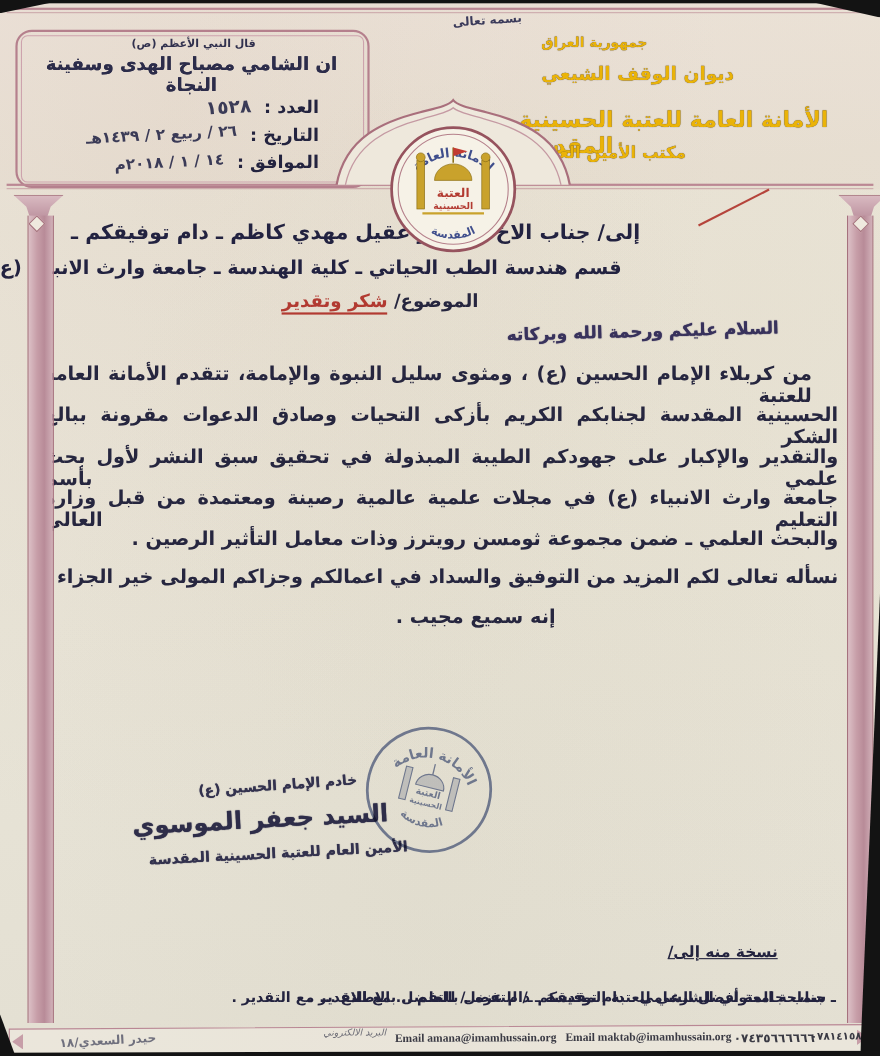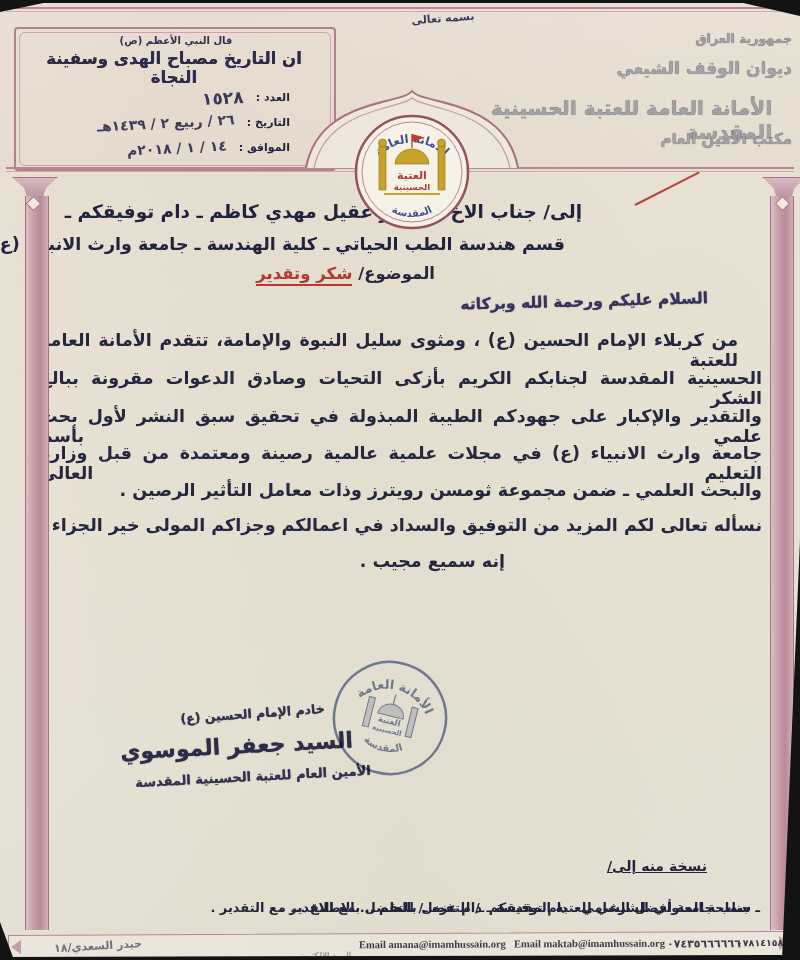--- a/index.html
+++ b/index.html
@@ -11,30 +11,30 @@
       radial-gradient(ellipse at 20% 10%, rgba(205,180,160,0.18), transparent 55%),
       radial-gradient(ellipse at 85% 30%, rgba(210,195,165,0.14), transparent 60%),
       radial-gradient(ellipse at 50% 80%, rgba(190,185,160,0.10), transparent 65%),
       linear-gradient(175deg,#f0eae1 0%,#ebe6da 20%,#e8e4d7 55%,#e3dfd2 100%);}
   #header-tint{position:absolute;left:0;top:0;width:800px;height:172px;
     background:rgba(216,186,172,0.10);}
   .rtl{direction:rtl;unicode-bidi:plaintext;}
   .ink{color:#26263f;}
   .rule{background:#bb8793;}
   
-  #left-box{left:14px;top:27px;width:318px;height:140px;border:2px solid #b5808d;border-radius:4px;}
+  #left-box{left:14px;top:27px;width:318px;height:140px;border:2px solid #b5808d;border-radius:15px;}
   #left-box-inner{position:absolute;inset:3px;border:1px solid #cda3ad;border-radius:6px;}
   .hadith-intro{font-size:10px;font-weight:bold;color:#31314e;text-align:center;}
   .hadith{font-size:16.5px;font-weight:bold;color:#2c2c4a;text-align:center;
     text-shadow:0 0 0.6px #2c2c4a;}
   .fld-row{display:flex;direction:rtl;align-items:center;gap:12px;padding-right:44px;height:25px;}
-  .fld-label{font-size:11px;font-weight:bold;color:#23233f;}
+  .fld-label{font-size:16px;font-weight:bold;color:#23233f;}
   .fld-value{font-size:17px;font-weight:bold;color:#3b3b57;transform:rotate(-3deg);letter-spacing:1px;}
   
-  .gov{width:300px;text-align:right;color:#a3a3a3;font-weight:bold;text-shadow:0 0 0.7px #2c2c48;}
+  .gov{width:300px;text-align:left;color:#eab308;font-weight:bold;text-shadow:0 0 0.7px #2c2c48;}
   
   .bodyline{left:40px;width:722px;font-size:17.5px;font-weight:bold;color:#26263f;
     direction:rtl;white-space:nowrap;}
   .just{white-space:normal;text-align:justify;text-align-last:justify;}
   .r{text-align:right;}
   svg text{font-family:"DejaVu Sans",sans-serif;font-weight:bold;}
   .serif{font-family:"Liberation Serif","DejaVu Serif",serif;}
   .dark-corner{background:#131313;z-index:50;pointer-events:none;}
   .colcap{background:linear-gradient(180deg,#d9bac1,#bd93a0);border:1px solid #a6717e;
     clip-path:polygon(0 0,100% 0,74% 50%,66% 100%,34% 100%,26% 50%);}
@@ -50,21 +50,21 @@
   <div id="header-tint"></div>
 
   <div class="abs rule" style="left:6px;top:7px;width:788px;height:2px;"></div>
   <div class="abs rule" style="left:6px;top:11px;width:788px;height:1px;opacity:.6;"></div>
 
   <div class="abs rtl" style="left:398px;top:12px;width:90px;font-size:11px;font-weight:bold;color:#3a3a5a;transform:rotate(-4deg);text-align:center;">بسمه تعالى</div>
 
   <div class="abs" id="left-box">
     <div id="left-box-inner"></div>
     <div class="abs rtl hadith-intro" style="left:80px;top:6px;width:160px;">قال النبي الأعظم (ص)</div>
-    <div class="abs rtl hadith" style="left:8px;top:20px;width:300px;">ان التاريخ مصباح الهدى وسفينة النجاة</div>
+    <div class="abs rtl hadith" style="left:8px;top:20px;width:300px;">ان الشامي مصباح الهدى وسفينة النجاة</div>
     <div class="abs" style="left:0;top:56px;width:318px;">
       <div class="fld-row">
         <span class="fld-label">العدد :</span>
         <span class="fld-value">١٥٢٨</span>
       </div>
       <div class="fld-row">
         <span class="fld-label">التاريخ :</span>
         <span class="fld-value" style="font-size:14px;">٢٦ / ربيع ٢ / ١٤٣٩هـ</span>
       </div>
       <div class="fld-row">
@@ -153,21 +153,21 @@
   </svg>
 
   <div class="abs rtl" style="left:567px;top:858px;width:140px;font-size:14px;font-weight:bold;color:#23233f;text-align:right;text-decoration:underline;white-space:nowrap;">نسخة منه إلى/</div>
   <div class="abs rtl" style="left:150px;top:900px;width:610px;font-size:13px;font-weight:bold;color:#23233f;text-align:right;white-space:nowrap;">ـ سماحة المتولي الشرعي للعتبة المقدسة ـ دام عزه ـ/ للتفضل بالاطلاع ... مع التقدير .</div>
   <div class="abs rtl" style="left:150px;top:900px;width:610px;font-size:13px;font-weight:bold;color:#23233f;text-align:right;white-space:nowrap;">ـ جناب جامعة أفضل الشامي ـ دام توفيقكم ـ/ للتفضل بالعلم ... مع التقدير .</div>
 
   <div class="abs" style="left:8px;top:933px;width:782px;height:25px;border:1.5px solid #b98794;background:rgba(240,235,225,.55);transform:rotate(-0.3deg);z-index:4;">
     <div class="abs" style="left:2px;top:4px;width:10px;height:14px;background:#c79ea8;clip-path:polygon(100% 0,0 50%,100% 100%);"></div>
     <div class="abs" style="right:2px;top:4px;width:10px;height:14px;background:#c79ea8;clip-path:polygon(0 0,100% 50%,0 100%);"></div>
     <div class="abs rtl" style="left:45px;top:4px;font-size:11px;font-weight:bold;color:#70707e;transform:rotate(-3deg);white-space:nowrap;">حيدر السعدي/١٨</div>
-    <div class="abs rtl" style="left:285px;top:16px;font-size:8.5px;color:#6b6b75;white-space:nowrap;">البريد الالكتروني</div>
+    <div class="abs rtl" style="left:285px;top:0;font-size:8.5px;color:#6b6b75;white-space:nowrap;font-style:italic;">البريد الالكتروني</div>
     <div class="abs serif" style="left:350px;top:5px;font-size:10.5px;font-weight:bold;color:#3a3a44;white-space:nowrap;">Email amana@imamhussain.org</div>
     <div class="abs serif" style="left:505px;top:5px;font-size:10.5px;font-weight:bold;color:#3a3a44;white-space:nowrap;">Email maktab@imamhussain.org</div>
     <div class="abs" style="left:658px;top:5px;font-size:11px;font-weight:bold;color:#3a3a44;white-space:nowrap;">٠٧٤٣٥٦٦٦٦٦٦</div>
     <div class="abs" style="left:728px;top:5px;font-size:9.5px;font-weight:bold;color:#3a3a44;white-space:nowrap;">٠٧٨١٤١٥٨٨٨٤</div>
   </div>
 
   <div class="abs dark-corner" style="left:0;top:0;width:800px;height:3px;"></div>
   <div class="abs dark-corner" style="left:0;top:0;width:58px;height:12px;clip-path:polygon(0 0,100% 0,0 100%);"></div>
   <div class="abs dark-corner" style="right:0;top:0;width:70px;height:16px;clip-path:polygon(0 0,100% 0,100% 100%);"></div>
   <div class="abs dark-corner" style="right:0;top:540px;width:18px;height:420px;clip-path:polygon(100% 0,100% 100%,0 100%);"></div>

